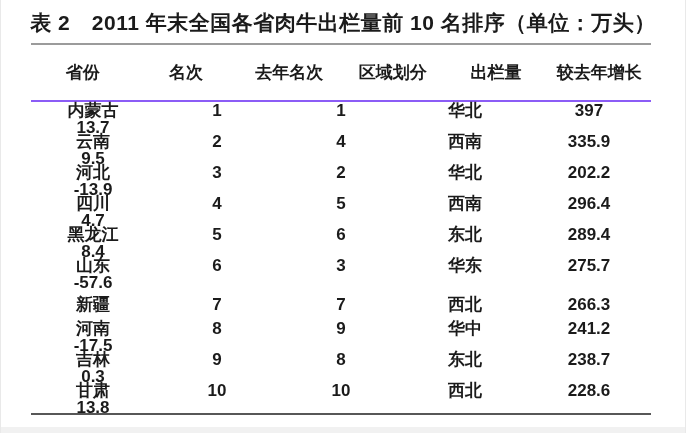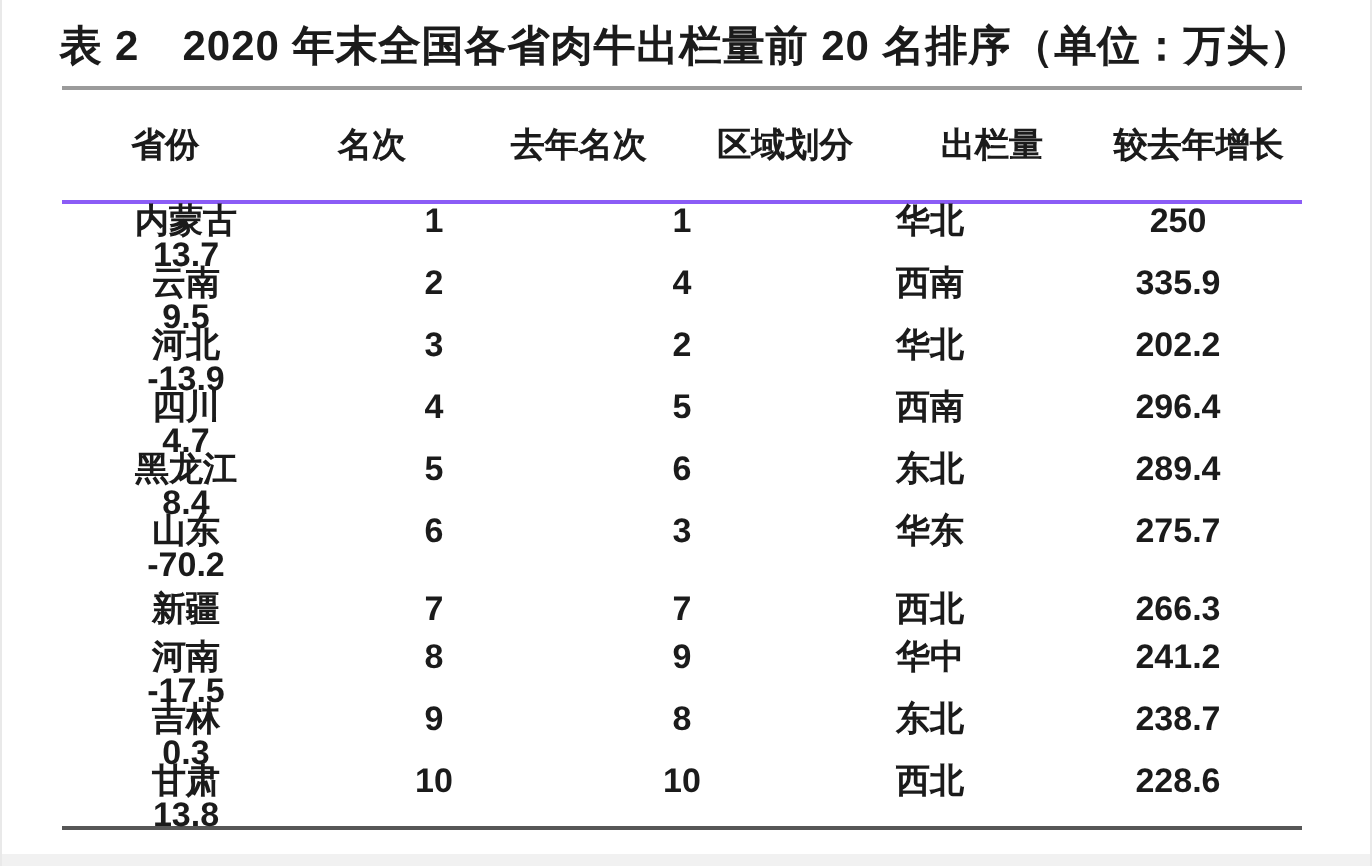--- a/index.html
+++ b/index.html
@@ -70,41 +70,41 @@
     width: 100%;
     height: 6px;
     background: #f1f1f1;
   }
 </style>
 </head>
 <body>
 
 <div class="page">
 
-  <div class="table-title">表 2　2020 年末全国各省肉牛出栏量前 20 名排序（单位：万头）</div>
+  <div class="table-title">表 2　2011 年末全国各省肉牛出栏量前 10 名排序（单位：万头）</div>
 
   <div class="three-line-table">
 
     <div class="header-row">
       <div class="cell">省份</div>
       <div class="cell">名次</div>
       <div class="cell">去年名次</div>
       <div class="cell">区域划分</div>
       <div class="cell">出栏量</div>
       <div class="cell">较去年增长</div>
     </div>
 
     <div class="table-body">
 
       <div class="data-row">
         <div class="cell">内蒙古</div>
         <div class="cell">1</div>
         <div class="cell">1</div>
         <div class="cell">华北</div>
-        <div class="cell">250</div>
+        <div class="cell">397</div>
         <div class="cell">13.7</div>
       </div>
 
       <div class="data-row">
         <div class="cell">云南</div>
         <div class="cell">2</div>
         <div class="cell">4</div>
         <div class="cell">西南</div>
         <div class="cell">335.9</div>
         <div class="cell">9.5</div>
@@ -136,21 +136,21 @@
         <div class="cell">289.4</div>
         <div class="cell">8.4</div>
       </div>
 
       <div class="data-row">
         <div class="cell">山东</div>
         <div class="cell">6</div>
         <div class="cell">3</div>
         <div class="cell">华东</div>
         <div class="cell">275.7</div>
-        <div class="cell">-70.2</div>
+        <div class="cell">-57.6</div>
       </div>
 
       <div class="data-row">
         <div class="cell">新疆</div>
         <div class="cell">7</div>
         <div class="cell">7</div>
         <div class="cell">西北</div>
         <div class="cell">266.3</div>
       </div>
 

